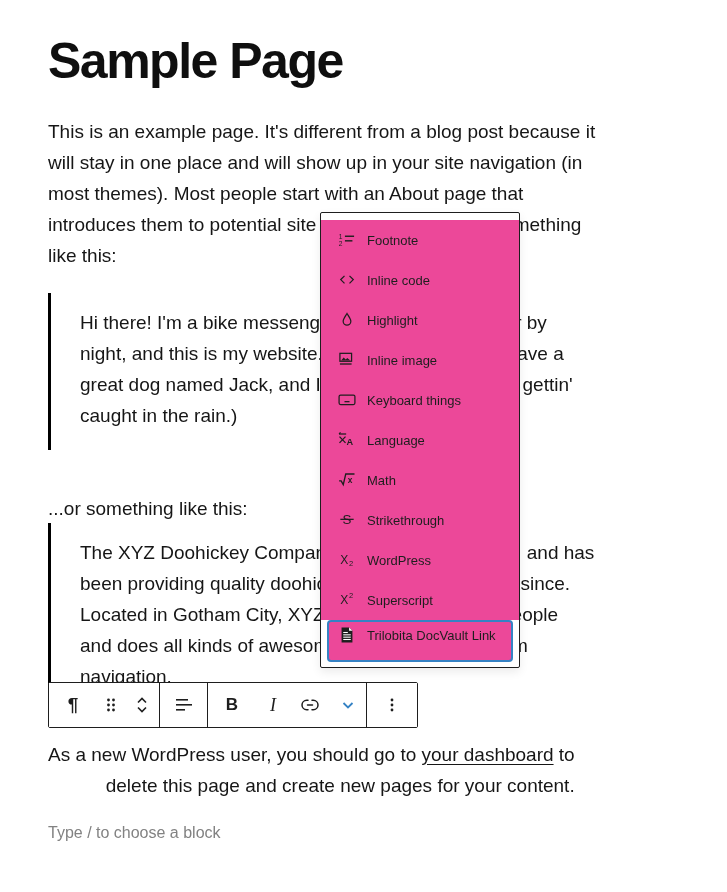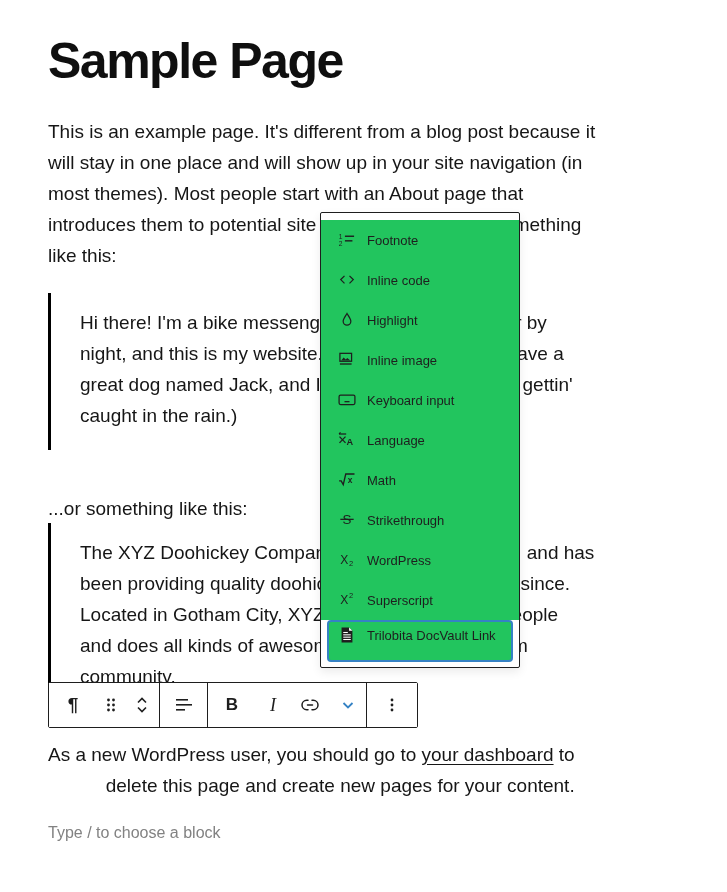--- a/index.html
+++ b/index.html
@@ -33,21 +33,21 @@
 
   
   .dropdown {
     position:absolute; left:320px; top:212px; width:200px; height:456px;
     background:#fff; border:1px solid #1e1e1e; border-radius:2px;
     box-shadow:0 4px 10px rgba(0,0,0,.08);
     padding:7px 0; z-index:20; display:flex; flex-direction:column;
   }
   .menu-item {
     display:flex; align-items:center; gap:10px; height:40px; flex:0 0 40px;
-    padding:0 12px 0 16px; background:#22c55e; border:none; cursor:pointer;
+    padding:0 12px 0 16px; background:#ec4899; border:none; cursor:pointer;
     font-family:inherit; font-size:13px; color:#1e1e1e; text-align:center;
   }
   .menu-item .mi-icon { width:20px; height:20px; display:flex; align-items:center; justify-content:center; flex:0 0 20px; }
   .menu-item.selected {
     height:42px; flex:0 0 42px; margin:0 6px; padding:0 6px 12px 8px;
     border:2px solid var(--accent,#3582c4); border-radius:4px;
   }
   .mi-label { white-space:nowrap; }
 
   
@@ -92,21 +92,21 @@
 
   <div class="textblock" id="between">
     <div class="line">...or something like this:</div>
   </div>
 
   <div class="quote" id="quote2">
     <div class="line">The XYZ Doohickey Company was founded in 1971, and has</div>
     <div class="line">been providing quality doohickeys to the public ever since.</div>
     <div class="line">Located in Gotham City, XYZ employs over 2,000 people</div>
     <div class="line">and does all kinds of awesome things for the Gotham</div>
-    <div class="line">community.</div>
+    <div class="line">navigation.</div>
   </div>
 
   <div class="textblock" id="outro">
     <div class="line"><span>As a new WordPress user, you should go to </span><a class="dash-link">your dashboard</a><span> to</span></div>
     <div class="line">delete this page and create new pages for your content.</div>
   </div>
 
   <div class="placeholder">Type / to choose a block</div>
 
   <div class="dropdown">
@@ -153,21 +153,21 @@
       <span class="mi-label">Inline image</span>
     </button>
 
     <button class="menu-item">
       <span class="mi-icon">
         <svg viewBox="0 0 24 24" width="20" height="20">
           <rect x="2.5" y="6" width="19" height="11.5" rx="1.8" fill="none" stroke="#1e1e1e" stroke-width="1.5"></rect>
           <line x1="9" y1="14" x2="15" y2="14" stroke="#1e1e1e" stroke-width="1.5"></line>
         </svg>
       </span>
-      <span class="mi-label">Keyboard input</span>
+      <span class="mi-label">Keyboard things</span>
     </button>
 
     <button class="menu-item">
       <span class="mi-icon">
         <svg viewBox="0 0 24 24" width="20" height="20">
           <line x1="2.5" y1="4.8" x2="11" y2="4.8" stroke="#1e1e1e" stroke-width="1.5"></line>
           <line x1="2.5" y1="4.8" x2="4.2" y2="2.8" stroke="#1e1e1e" stroke-width="1.4"></line>
           <line x1="3" y1="8" x2="10.2" y2="15.5" stroke="#1e1e1e" stroke-width="1.5"></line>
           <line x1="10.2" y1="8" x2="3" y2="15.5" stroke="#1e1e1e" stroke-width="1.5"></line>
           <text x="11.5" y="18.5" font-size="11" font-weight="600" fill="#1e1e1e">A</text>

